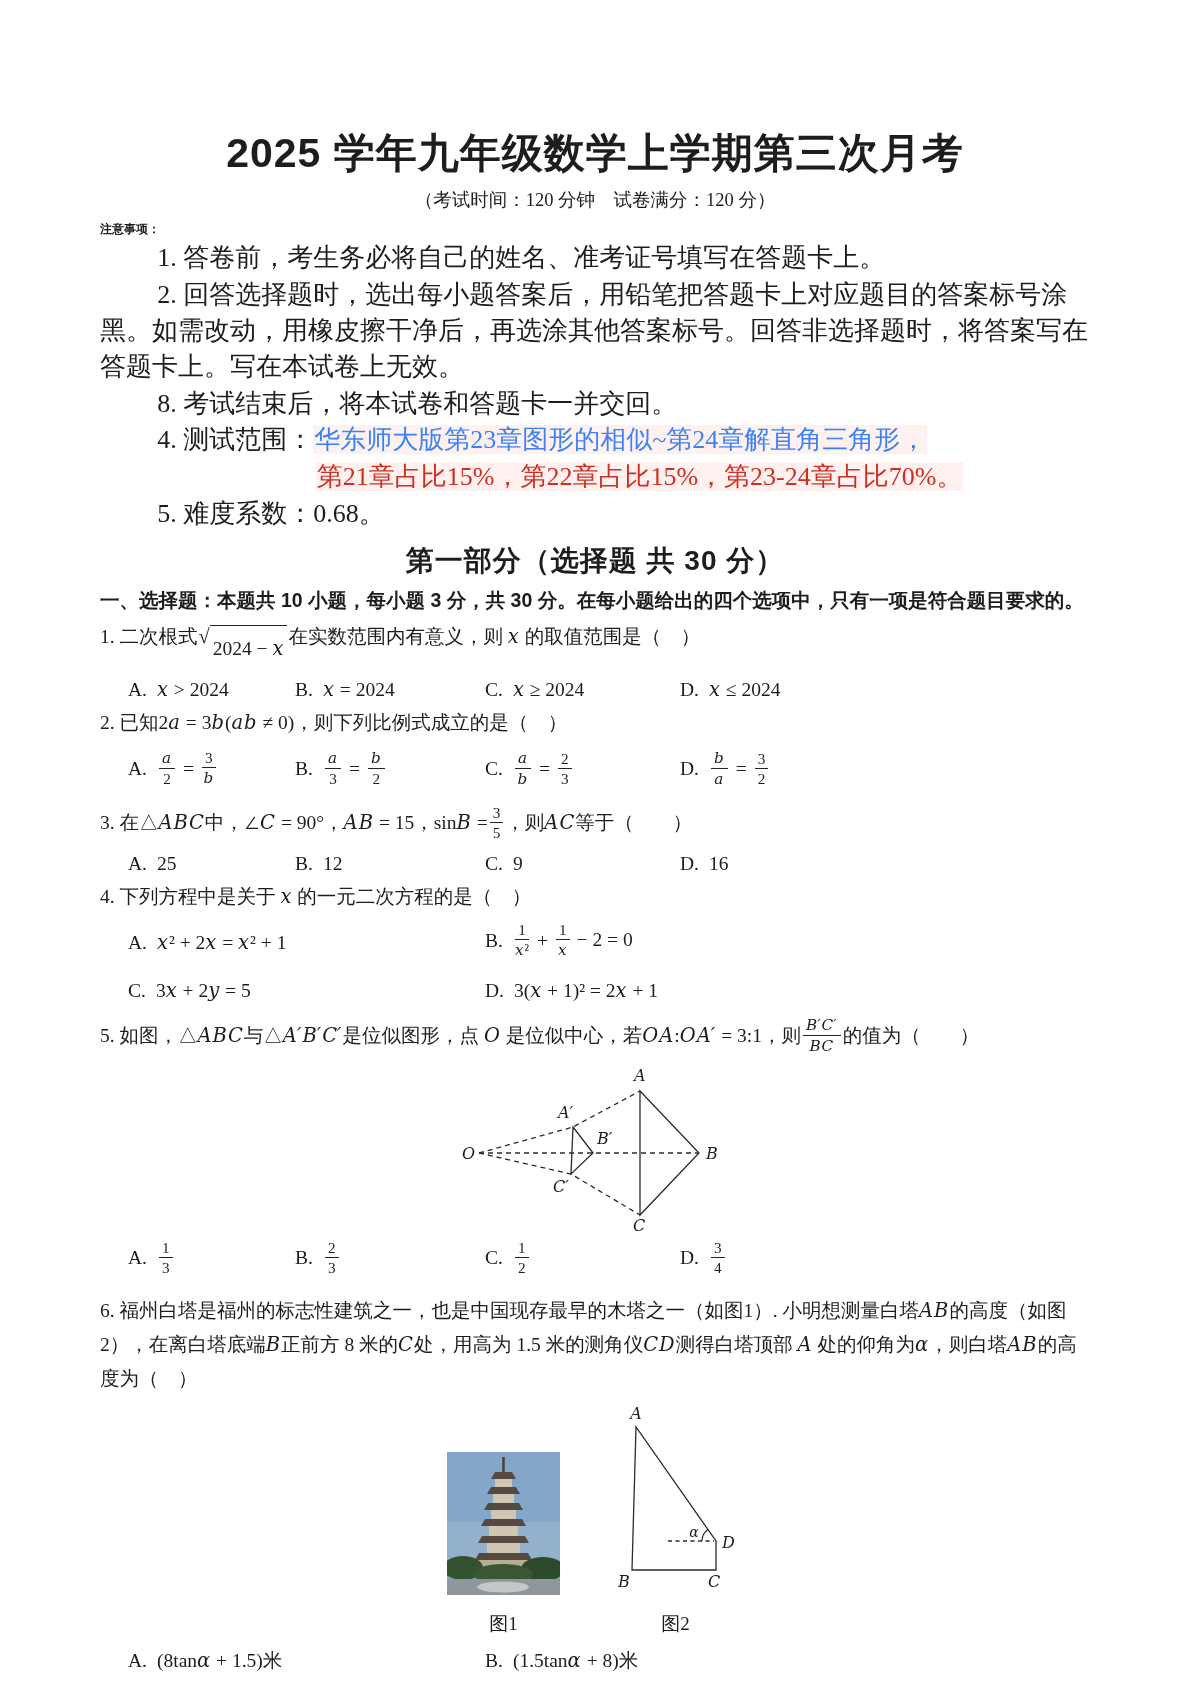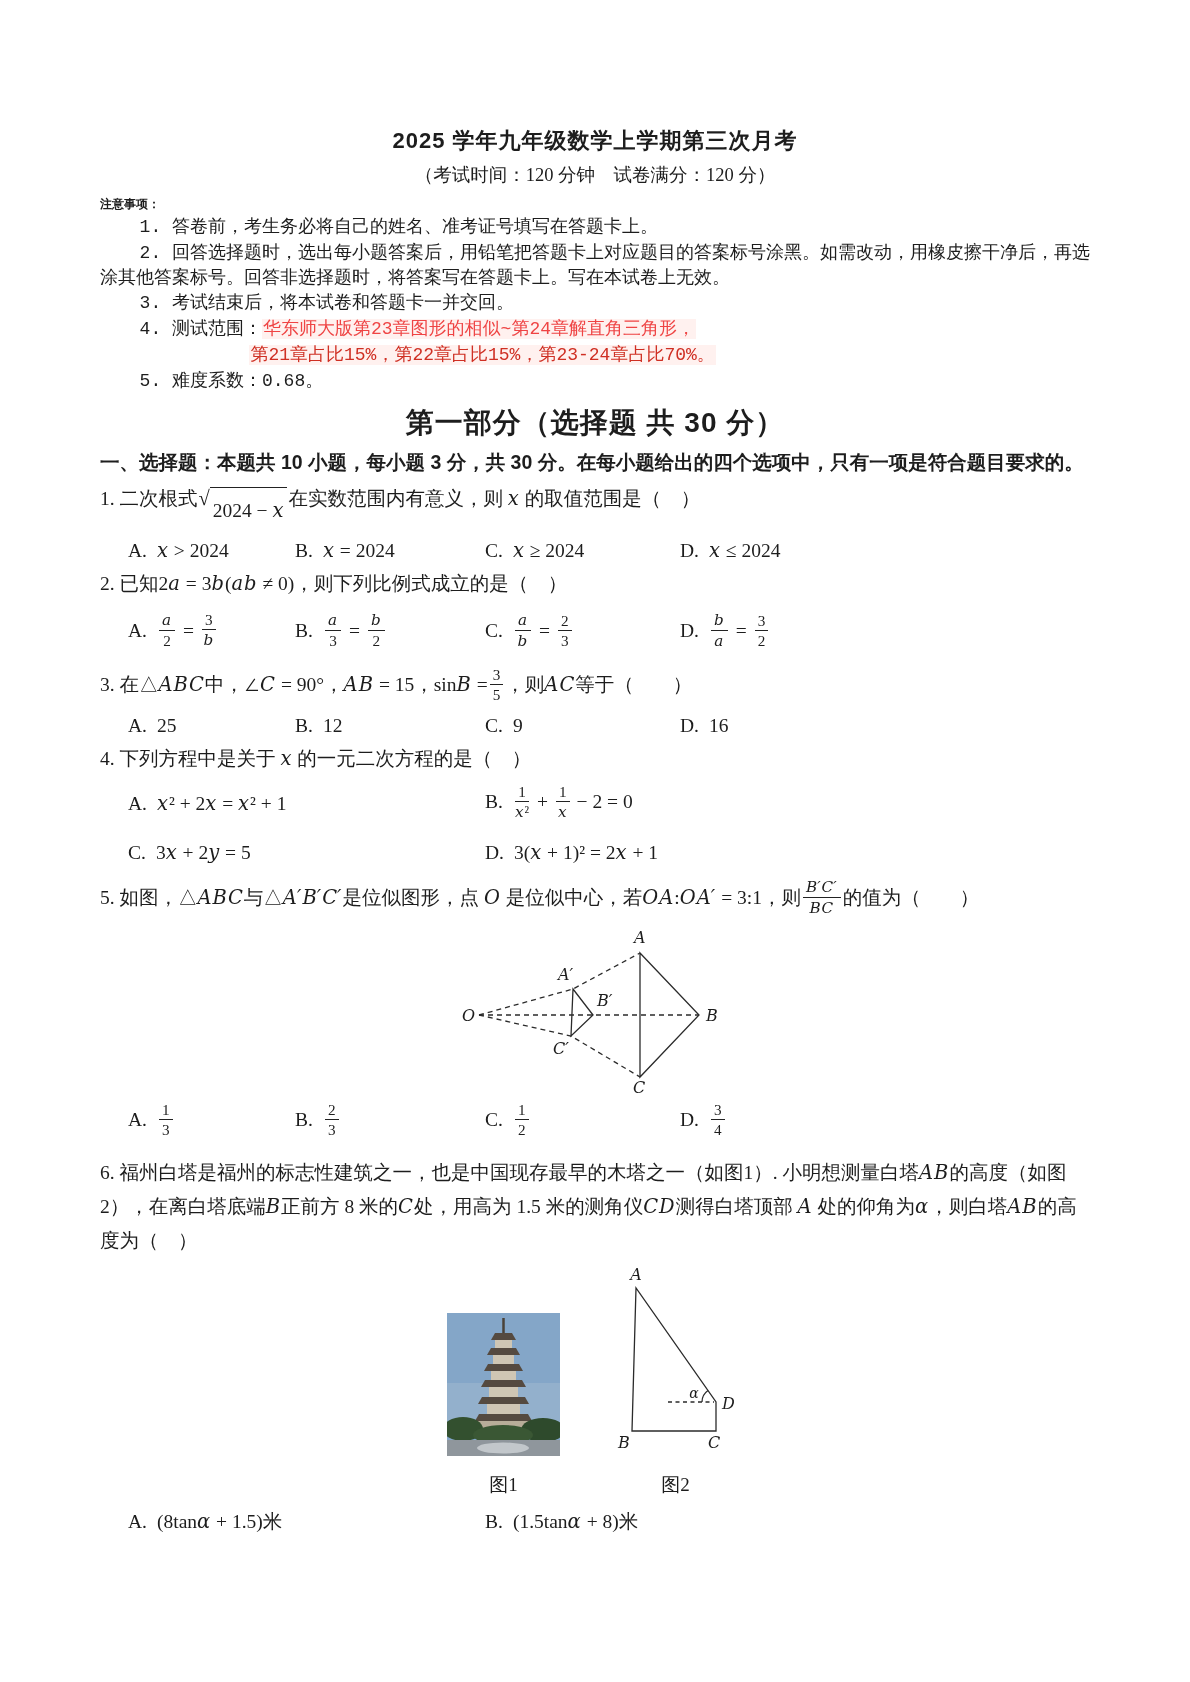--- a/index.html
+++ b/index.html
@@ -1,21 +1,21 @@
 <!DOCTYPE html>
 <html><head>
 <meta charset="utf-8">
 <style>
   html,body{margin:0;padding:0;background:#ffffff;}
   .page{position:relative;width:1190px;height:1682px;margin:0 auto;background:#fff;color:#1d1d1d;overflow:hidden;}
   .content{box-sizing:border-box;padding:126px 100px 0 100px;font-family:"Liberation Serif",serif;}
-  .title{font-family:"Liberation Sans",sans-serif;font-size:22px;font-weight:700;text-align:center;margin:0 0 6px 0;letter-spacing:1px;}
+  .title{font-family:"Liberation Sans",sans-serif;font-size:41px;font-weight:700;text-align:center;margin:0 0 6px 0;letter-spacing:1px;}
   .subtitle{font-size:18.5px;text-align:center;margin:0 0 9px 0;}
   .notice-heading{font-family:Liberation Serif, serif;font-size:12px;font-weight:700;margin:0 0 2px 0;}
-  .notice{font-size:18px;line-height:1.38;margin:0 0 1px 0;text-indent:2.2em;font-family:Liberation Mono, monospace;}
+  .notice{font-size:26px;line-height:1.38;margin:0 0 1px 0;text-indent:2.2em;}
   .red{color:#cf2f23;background:rgba(255,208,202,0.30);padding:0 1px;}
   .red2{text-indent:8.3em;}
   .section-heading{font-family:"Liberation Sans",sans-serif;font-size:28px;font-weight:700;text-align:center;margin:10px 0 6px 0;letter-spacing:1px;}
   .instruction{font-family:"Liberation Sans",sans-serif;font-weight:700;font-size:19.5px;line-height:1.45;margin:0 0 8px 18px;text-indent:-18px;}
   .stem{font-size:19.5px;line-height:1.5;margin:7px 0 0 0;}
   .opts4{display:grid;grid-template-columns:167px 190px 195px 1fr;padding-left:28px;font-size:19.5px;margin-top:6px;align-items:center;}
   .opts2{display:grid;grid-template-columns:357px 1fr;padding-left:28px;font-size:19.5px;margin-top:12px;align-items:center;}
   .opt{white-space:nowrap;}
   .olabel{margin-right:10px;}
   [data-math] i, .mi{font-family:"DejaVu Serif",serif;font-style:italic;padding-right:1px;}
@@ -38,22 +38,22 @@
 
 <div class="page">
  <div class="content">
 
   <h1 class="title">2025 学年九年级数学上学期第三次月考</h1>
   <p class="subtitle">（考试时间：120 分钟　试卷满分：120 分）</p>
 
   <p class="notice-heading">注意事项：</p>
   <p class="notice">1. 答卷前，考生务必将自己的姓名、准考证号填写在答题卡上。</p>
   <p class="notice">2. 回答选择题时，选出每小题答案后，用铅笔把答题卡上对应题目的答案标号涂黑。如需改动，用橡皮擦干净后，再选涂其他答案标号。回答非选择题时，将答案写在答题卡上。写在本试卷上无效。</p>
-  <p class="notice">3. 考试结束后，将本试卷和答题卡一并交回。</p>
-  <p class="notice"><span>4. 测试范围：</span><span class="red" style="color: #ef4444;">华东师大版第23章图形的相似~第24章解直角三角形，</span></p>
+  <p class="notice">8. 考试结束后，将本试卷和答题卡一并交回。</p>
+  <p class="notice"><span>4. 测试范围：</span><span class="red" style="color: #3b82f6;">华东师大版第23章图形的相似~第24章解直角三角形，</span></p>
   <p class="notice red2"><span class="red" style="color: rgb(207, 47, 35); text-align: center;">第21章占比15%，第22章占比15%，第23-24章占比70%。</span></p>
   <p class="notice">5. 难度系数：0.68。</p>
 
   <h2 class="section-heading">第一部分（选择题 共 30 分）</h2>
   <p class="instruction">一、选择题：本题共 10 小题，每小题 3 分，共 30 分。在每小题给出的四个选项中，只有一项是符合题目要求的。</p>
 
   <p class="stem"><span>1. </span><span>二次根式</span><span class="sqrt">
           <span class="rsign">√</span>
           <span class="rad" data-math="">2024 − <i>x</i></span>
         </span><span data-math="">在实数范围内有意义，则 <i>x</i> 的取值范围是（　）</span></p>

